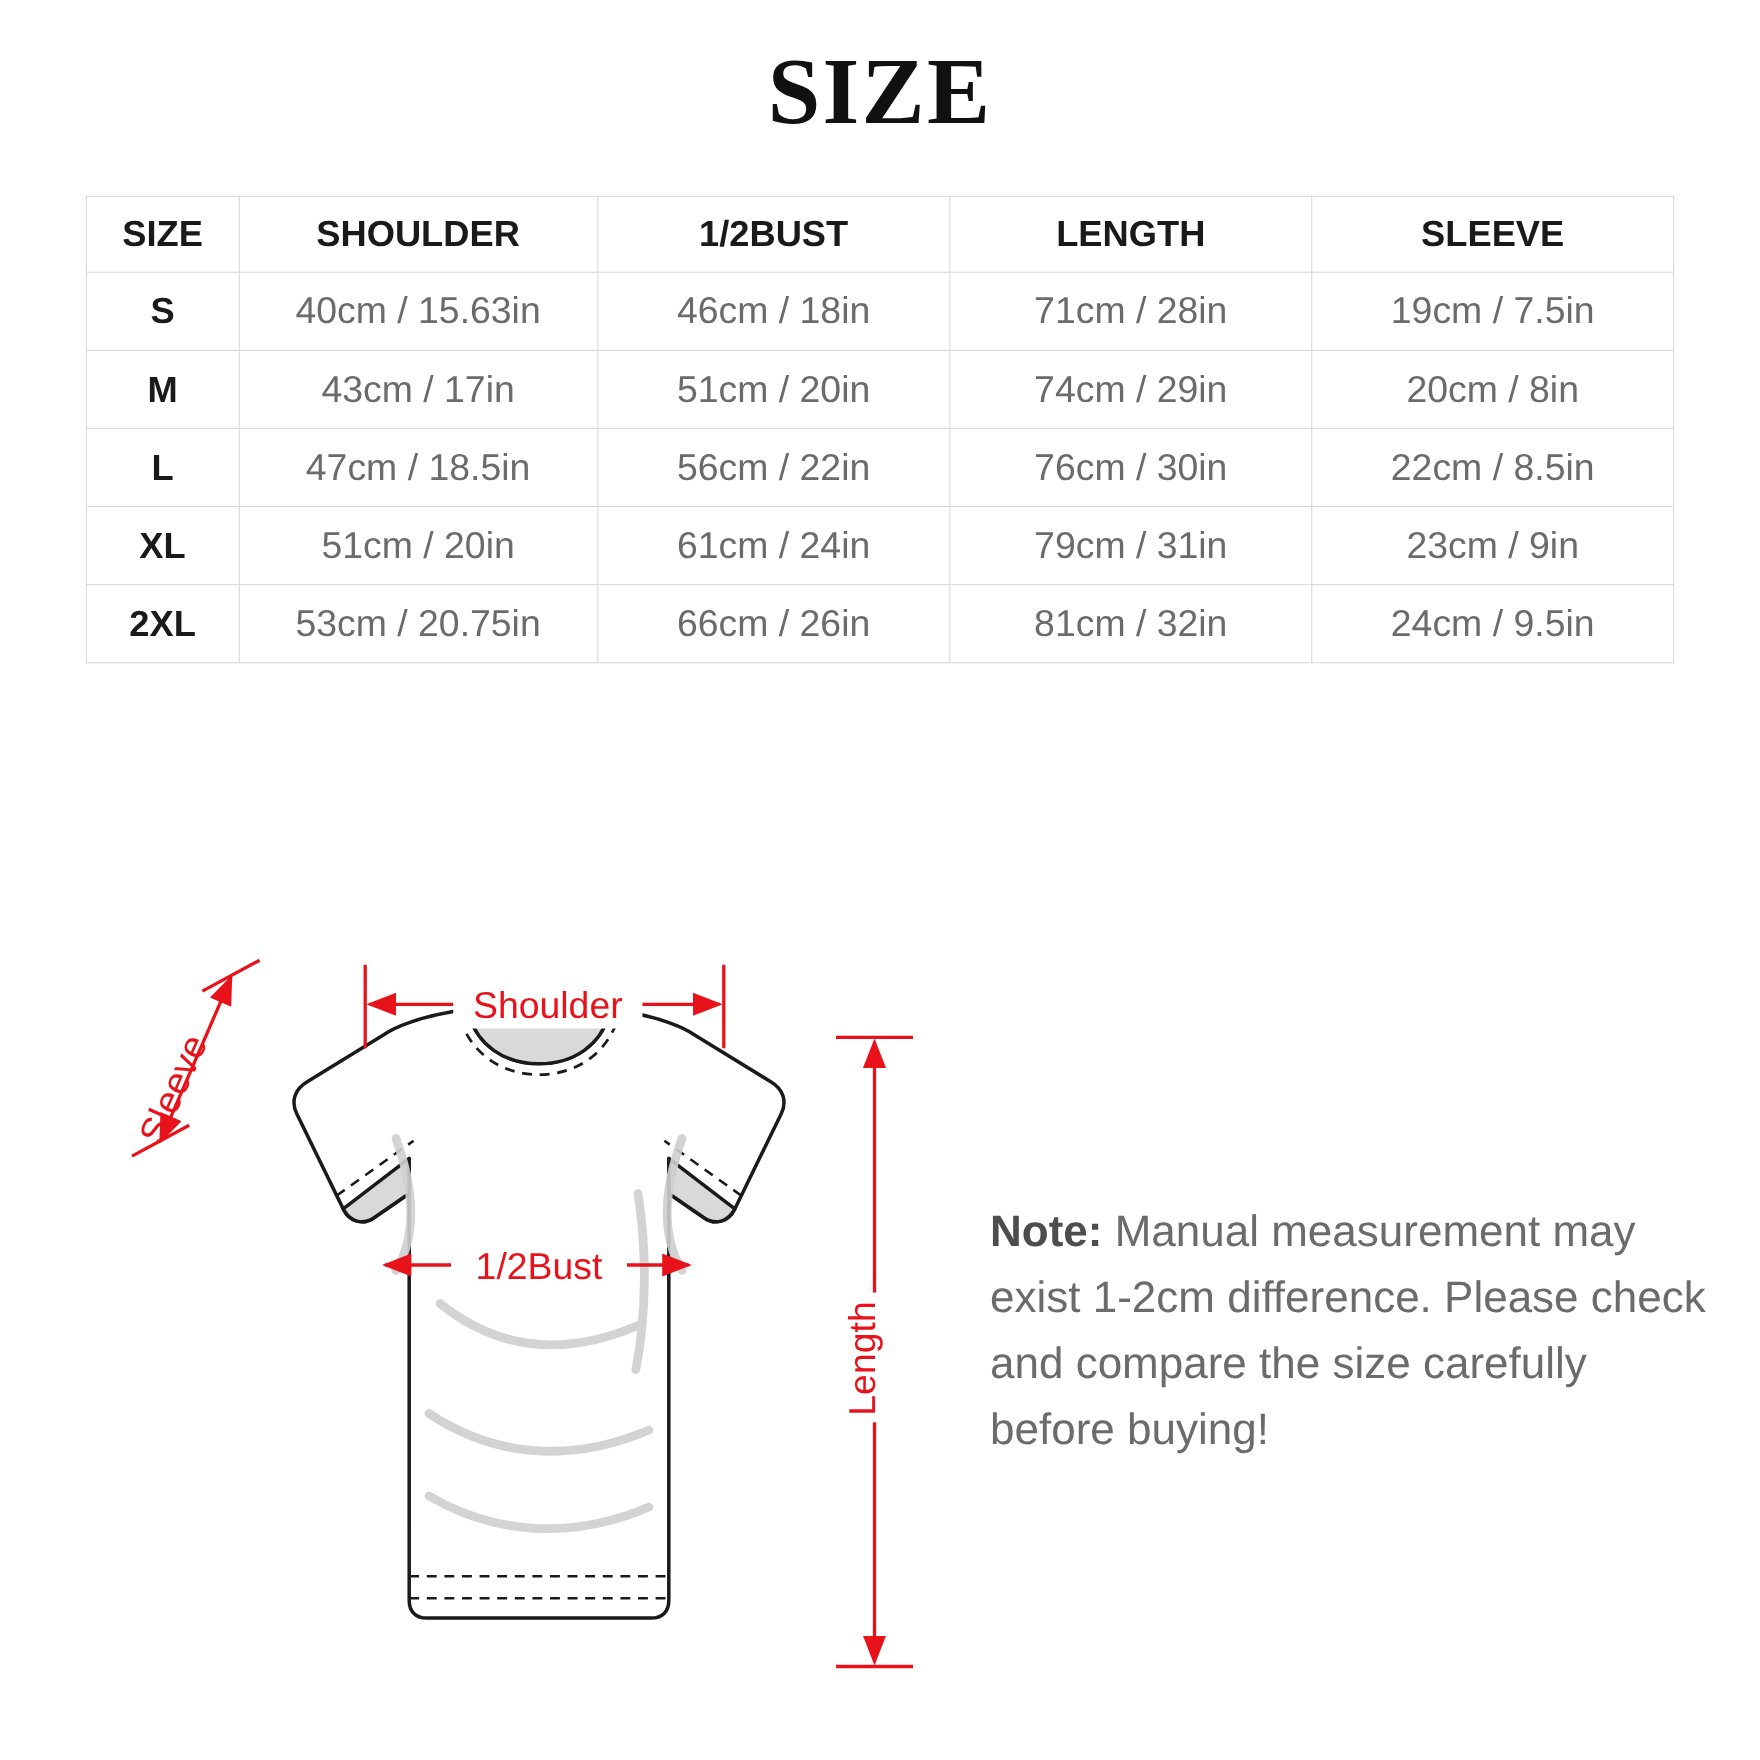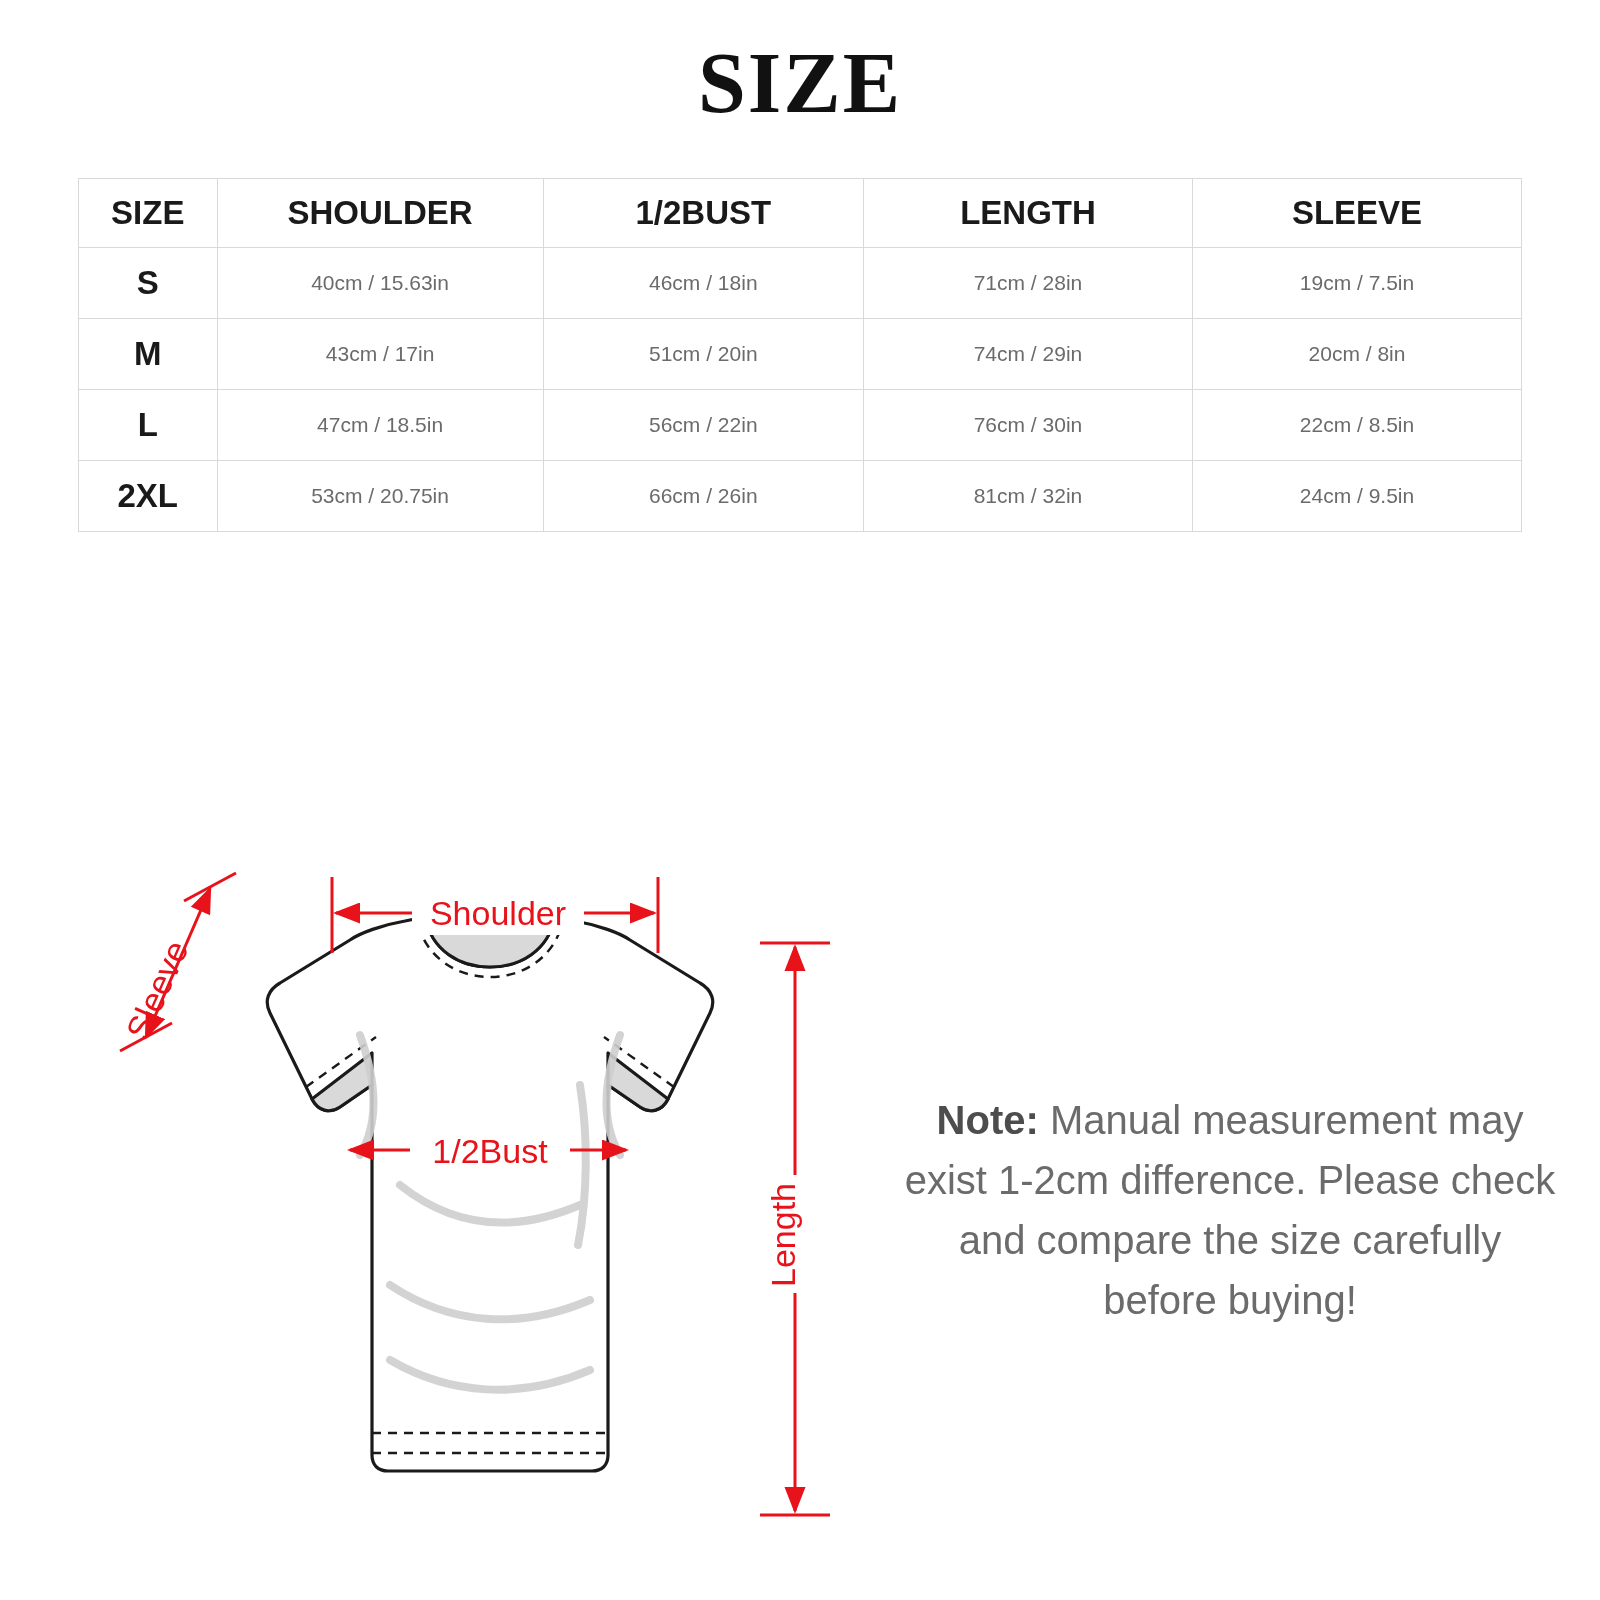--- a/index.html
+++ b/index.html
@@ -42,21 +42,21 @@
     border-collapse: collapse;
     width: 100%;
     table-layout: fixed;
   }
   table.size-table th,
   table.size-table td {
     border: 1px solid #d9d9d9;
     height: 70px;
     text-align: center;
     vertical-align: middle;
-    font-size: 21px;
+    font-size: 34px;
     color: #6b6b6b;
     font-weight: 400;
     padding: 0;
   }
   table.size-table th {
     color: #1a1a1a;
     font-weight: 700;
     font-size: 33px;
     height: 68px;
   }
@@ -83,21 +83,20 @@
 
   
   .note {
     position: absolute;
     top: 1090px;
     left: 900px;
     width: 660px;
     font-size: 40px;
     line-height: 1.5;
     color: #6b6b6b;
-    text-align: center;
   }
   .note b {
     color: #4d4d4d;
     font-weight: 700;
   }
 </style>
 </head>
 <body>
 
 <div class="title">SIZE</div>
@@ -134,20 +133,27 @@
         <td>51cm / 20in</td>
         <td>74cm / 29in</td>
         <td>20cm / 8in</td>
       </tr>
       <tr>
         <td class="size-col">L</td>
         <td>47cm / 18.5in</td>
         <td>56cm / 22in</td>
         <td>76cm / 30in</td>
         <td>22cm / 8.5in</td>
+      </tr>
+      <tr>
+        <td class="size-col">XL</td>
+        <td>51cm / 20in</td>
+        <td>61cm / 24in</td>
+        <td>79cm / 31in</td>
+        <td>23cm / 9in</td>
       </tr>
       <tr>
         <td class="size-col">2XL</td>
         <td>53cm / 20.75in</td>
         <td>66cm / 26in</td>
         <td>81cm / 32in</td>
         <td>24cm / 9.5in</td>
       </tr>
     </tbody>
   </table>

